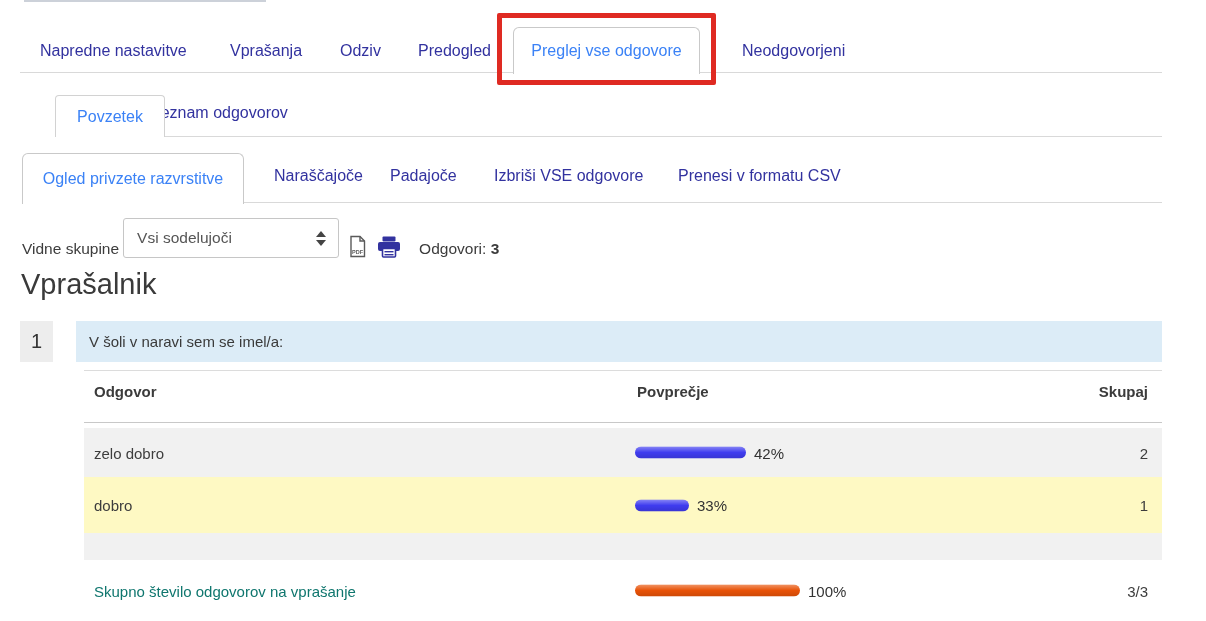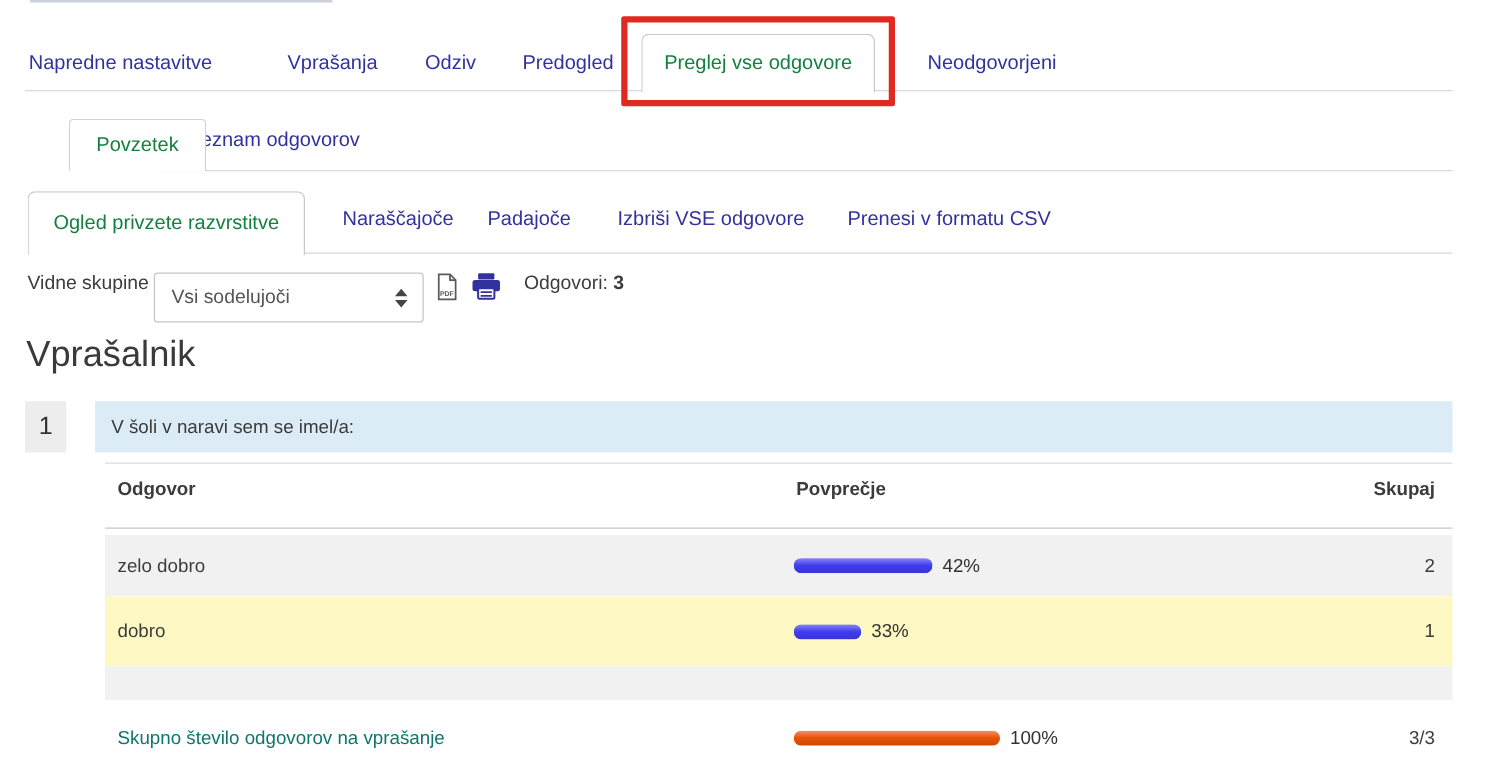--- a/index.html
+++ b/index.html
@@ -10,21 +10,21 @@
     font-family:"Liberation Sans","DejaVu Sans",sans-serif;
     color:#3b3b3b; font-size:15px;
   }
   .abs { position:absolute; }
 
   
   .navlink { color:#32329f; font-size:16px; text-decoration:none; cursor:pointer; white-space:nowrap; }
   .hr { position:absolute; height:1px; background:#d9d9d9; }
   .active-tab {
     position:absolute; background:#fff; border:1px solid #c9c9c9; border-bottom:none;
-    border-radius:6px 6px 0 0; text-align:center; color:#15803d; font-size:16px;
+    border-radius:6px 6px 0 0; text-align:center; color:#3b82f6; font-size:16px;
     display:flex; align-items:center; justify-content:center; z-index:2;
   }
 
   
   .top-cut { left:24px; top:0; width:242px; height:2px; background:#ccd1d9; }
 
   
   .nav1-link { top:42px; }
   .tab1 { left:513px; top:27px; width:187px; height:47px; }
   .red-box {
@@ -34,21 +34,21 @@
 
   
   .tab2 { left:15px; top:95px; width:110px; height:42px; border-color:#d2d2d2; border-radius:4px 4px 0 0;margin-left:40px; }
   .nav2-link { top:104px; }
 
   
   .tab3 { left:22px; top:153px; width:222px; height:51px; }
   .nav3-link { top:167px; }
 
   
-  .controls { left:22px; top:218px; height:40px; display:flex; align-items:flex-start; font-size:15.5px; color:#3c3c3c; }
+  .controls { left:22px; top:218px; height:40px; display:flex; align-items:flex-end; font-size:15.5px; color:#3c3c3c; }
   .select-box {
     width:216px; height:40px; margin-left:4px; background:#fff;
     border:1px solid #c6c6c6; border-radius:3px;
     display:flex; align-items:center; justify-content:space-between;
     padding:0 12px 0 13px; color:#555; cursor:pointer;
   }
   .sel-arrows { display:flex; flex-direction:column; gap:3px; }
   .sel-arrows i { display:block; width:0; height:0; border-left:5px solid transparent; border-right:5px solid transparent; }
   .sel-arrows .up { border-bottom:6px solid #444; }
   .sel-arrows .dn { border-top:6px solid #444; }
@@ -98,21 +98,21 @@
   .cell-total { position:absolute; right:14px; top:50%; transform:translateY(-50%); color:#3d3d3d; }
 </style>
 </head>
 <body>
 
 <div class="canvas">
 
   <div class="abs top-cut"></div>
 
   <div class="hr" style="left:20px; top:72px; width:1142px;"></div>
-  <a class="abs navlink nav1-link" style="left:23px;">Napredne nastavitve</a>
+  <a class="abs navlink nav1-link" style="left:40px;">Napredne nastavitve</a>
   <a class="abs navlink nav1-link" style="left:230px;">Vprašanja</a>
   <a class="abs navlink nav1-link" style="left:340px;">Odziv</a>
   <a class="abs navlink nav1-link" style="left:418px;">Predogled</a>
   <div class="active-tab tab1">
     <span>Preglej vse odgovore</span>
   </div>
   <a class="abs navlink nav1-link" style="left:742px;">Neodgovorjeni</a>
   <div class="red-box"></div>
 
   <div class="hr" style="left:125px; top:136px; width:1037px;"></div>

